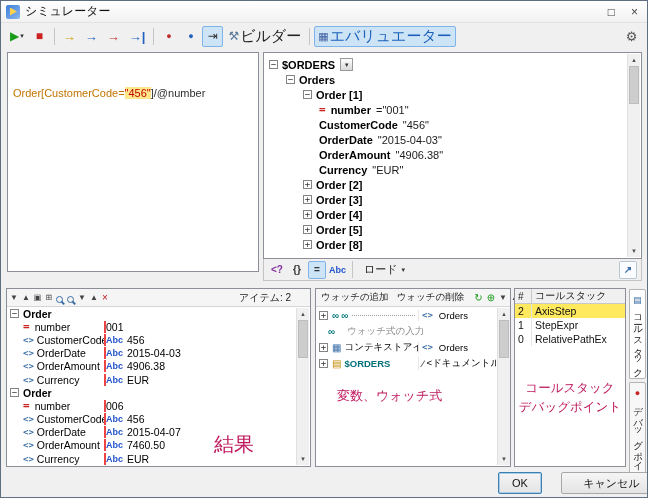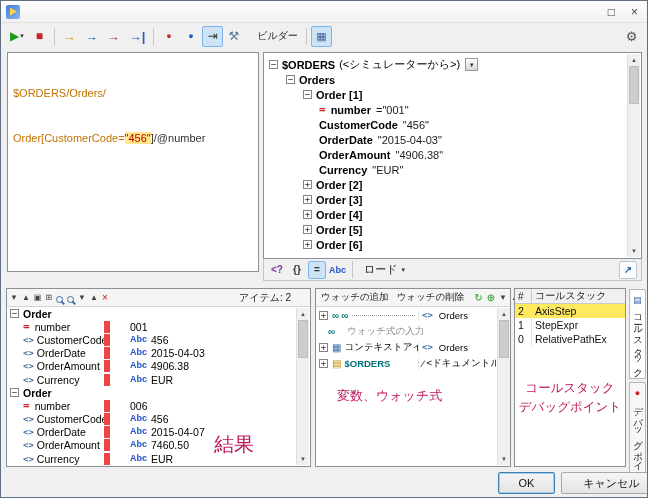--- a/index.html
+++ b/index.html
@@ -18,21 +18,21 @@
   .toolbar{position:absolute;left:0;top:22px;width:100%;height:26px;display:flex;align-items:center;padding:0 5px;gap:1px;background:#f0f0f0}
   .tbtn{height:21px;min-width:21px;display:flex;align-items:center;justify-content:center;border:1px solid transparent;border-radius:2px;padding:0 3px;font-size:12px}
   .tbtn.pressed{background:#cde4f7;border-color:#7eb4ea}
   .tsep{width:1px;height:17px;background:#c6c6c6;margin:0 3px;flex:none}
   .green{color:#1a9c1a}.red{color:#cc2222}.red2{color:#c03030}.blue{color:#2060c0}.yellow{color:#d89b00}
   .mini{font-size:7px;color:#333;margin-left:1px}
   .bigarrow{font-weight:bold;font-size:13px}
   .bp{font-size:9px}
   .steel{color:#5a7a9a;font-size:12px}
   .calc{color:#40609f;font-size:11px}
-  .tlabel{font-size:10px;margin-left:18px;color:#222;white-space:nowrap}
+  .tlabel{font-size:15px;margin-left:1px;color:#222;white-space:nowrap}
   .evalbtn .tlabel{color:#1a5fb8}
   .gearbtn{margin-left:auto;color:#555;font-size:13px}
 
   
   .editor{position:absolute;left:6px;top:51px;width:252px;height:220px;background:#fff;border:1px solid #8c8f98;font-family:"DejaVu Sans Mono",monospace;font-size:11px;line-height:15px;padding:3px 5px;color:#222;white-space:pre}
   .tok-var{color:#c27300}
   .tok-str{background:#ffe78a;color:#c00000}
   .tok-post{color:#303030}
 
   
@@ -64,21 +64,21 @@
   .lens{position:relative;width:7px;height:7px;border:1.5px solid #3a6ea5;border-radius:50%;display:inline-block}
   .lens::after{content:"";position:absolute;width:4px;height:1.5px;background:#3a6ea5;transform:rotate(45deg);right:-3px;bottom:-2px}
   .items-label{margin-left:auto;font-size:10px;color:#222;padding-right:16px}
 
   
   .results{position:absolute;left:5px;top:287px;width:305px;height:179px;background:#fff;border:1px solid #8c8f98}
   .res-body{position:absolute;left:0;top:18px;right:15px;bottom:0;overflow:hidden}
   .res-row{display:flex;height:13.2px;align-items:center;font-size:10.5px;white-space:nowrap}
   .res-name{width:97px;flex:none;display:flex;align-items:center;overflow:hidden;padding-left:3px}
   .res-name.leaf{padding-left:16px}
-  .res-val{flex:1;border-left:6px solid #ef4444;display:flex;gap:4px;padding-left:20px;overflow:hidden}
+  .res-val{flex:1;border-left:2px solid #ef4444;display:flex;align-items:center;gap:4px;padding-left:0;overflow:hidden}
   .elem-icon{color:#3a6ea5;font-size:9px;font-weight:bold;margin-right:3px;font-family:"DejaVu Sans Mono",monospace;flex:none}
   .type-abc{color:#2255cc;font-size:9px;font-weight:bold;flex:none}
 
   
   .watch{position:absolute;left:314px;top:287px;width:196px;height:179px;background:#fff;border:1px solid #8c8f98}
   .watch-txtbtn{font-size:9.5px;color:#222;padding:0 2px;white-space:nowrap}
   .wspacer{flex:1}
   .w-body{position:absolute;left:0;top:18px;right:14px;bottom:0;overflow:hidden}
   .w-row{display:flex;height:16px;align-items:center;font-size:9.5px;white-space:nowrap}
   .w-name{width:102px;flex:none;display:flex;align-items:center;overflow:hidden;padding-left:3px}
@@ -115,28 +115,29 @@
   .sb-thumb{height:38px;background:#cdcdcd;border:1px solid #bdbdbd;margin:0 1px}
   .sb-btn.down{margin-top:auto}
 
   
   .annot{position:absolute;color:#be185d;font-size:13px;z-index:9;white-space:nowrap}
   .annot.big{font-size:20px}
   .cs-annot{left:514px;top:378px;width:110px;text-align:center;line-height:19px;font-size:12.5px;white-space:normal}
 
   
   .btn{position:absolute;height:22px;font-size:11px;background:linear-gradient(#f5f5f5,#e4e4e4);border:1px solid #a8a8a8;border-radius:2px;display:flex;align-items:center;justify-content:center;color:#111}
-  .btn.ok{left:497px;top:471px;width:57px;border-color:#3c7fb1;box-shadow:inset 0 0 0 1px #a8cdeb}
+  .btn.ok{left:497px;top:471px;width:44px;border-color:#3c7fb1;box-shadow:inset 0 0 0 1px #a8cdeb}
   .btn.cancel{left:560px;top:471px;width:101px}
 </style>
 </head>
 <body>
 
 <div class="titlebar">
   <span class="app-icon"></span>
+  <span class="title">シミュレーター</span>
   <span class="win-btns">
     <span class="win-btn">□</span>
     <span class="win-btn">×</span>
   </span>
 </div>
 
 <div class="toolbar">
   <div class="tbtn">
     <span class="green">▶</span>
     <span class="mini">▾</span>
@@ -167,36 +168,35 @@
   <div class="tbtn pressed">
       <span class="dark">⇥</span>
     </div>
   <div class="tbtn">
     <span class="steel">⚒</span>
     <span class="tlabel">ビルダー</span>
   </div>
   <div class="tsep"></div>
   <div class="tbtn pressed evalbtn">
     <span class="calc">▦</span>
+    <span class="tlabel">エバリュエーター</span>
   </div>
   <div class="tbtn gearbtn">
       <span>⚙</span>
     </div>
 </div>
 
 <div class="editor">
-  <div><span class="tok-var">$ORDERS</span><span class="tok-var">/Orders/</span></div>
   <div><span class="tok-var">Order[CustomerCode=</span><span class="tok-str">"456"</span><span class="tok-post">]/@number</span></div>
 </div>
 
 <div class="evaluator">
   <div class="ev-row i0">
     <span class="eb">−</span>
     <span class="bold">$ORDERS</span>
-    <span class="note">(&lt;シミュレーターから&gt;)</span>
     <span class="combo">▼</span>
   </div>
   <div class="ev-row i1">
     <span class="eb">−</span>
     <span class="bold">Orders</span>
   </div>
   <div class="ev-row i2">
     <span class="eb">−</span>
     <span class="bold">Order [1]</span>
   </div>
@@ -232,21 +232,21 @@
   <div class="ev-row i2">
     <span class="eb">+</span>
     <span class="bold">Order [4]</span>
   </div>
   <div class="ev-row i2">
     <span class="eb">+</span>
     <span class="bold">Order [5]</span>
   </div>
   <div class="ev-row i2">
     <span class="eb">+</span>
-    <span class="bold">Order [6]</span>
+    <span class="bold">Order [8]</span>
   </div>
   <div class="vscroll full-sb">
     <div class="sb-btn">▲</div>
     <div class="sb-thumb"></div>
     <div class="sb-btn down">▼</div>
   </div>
 </div>
 
 <div class="eval-footer">
   <div class="ef-btn">

